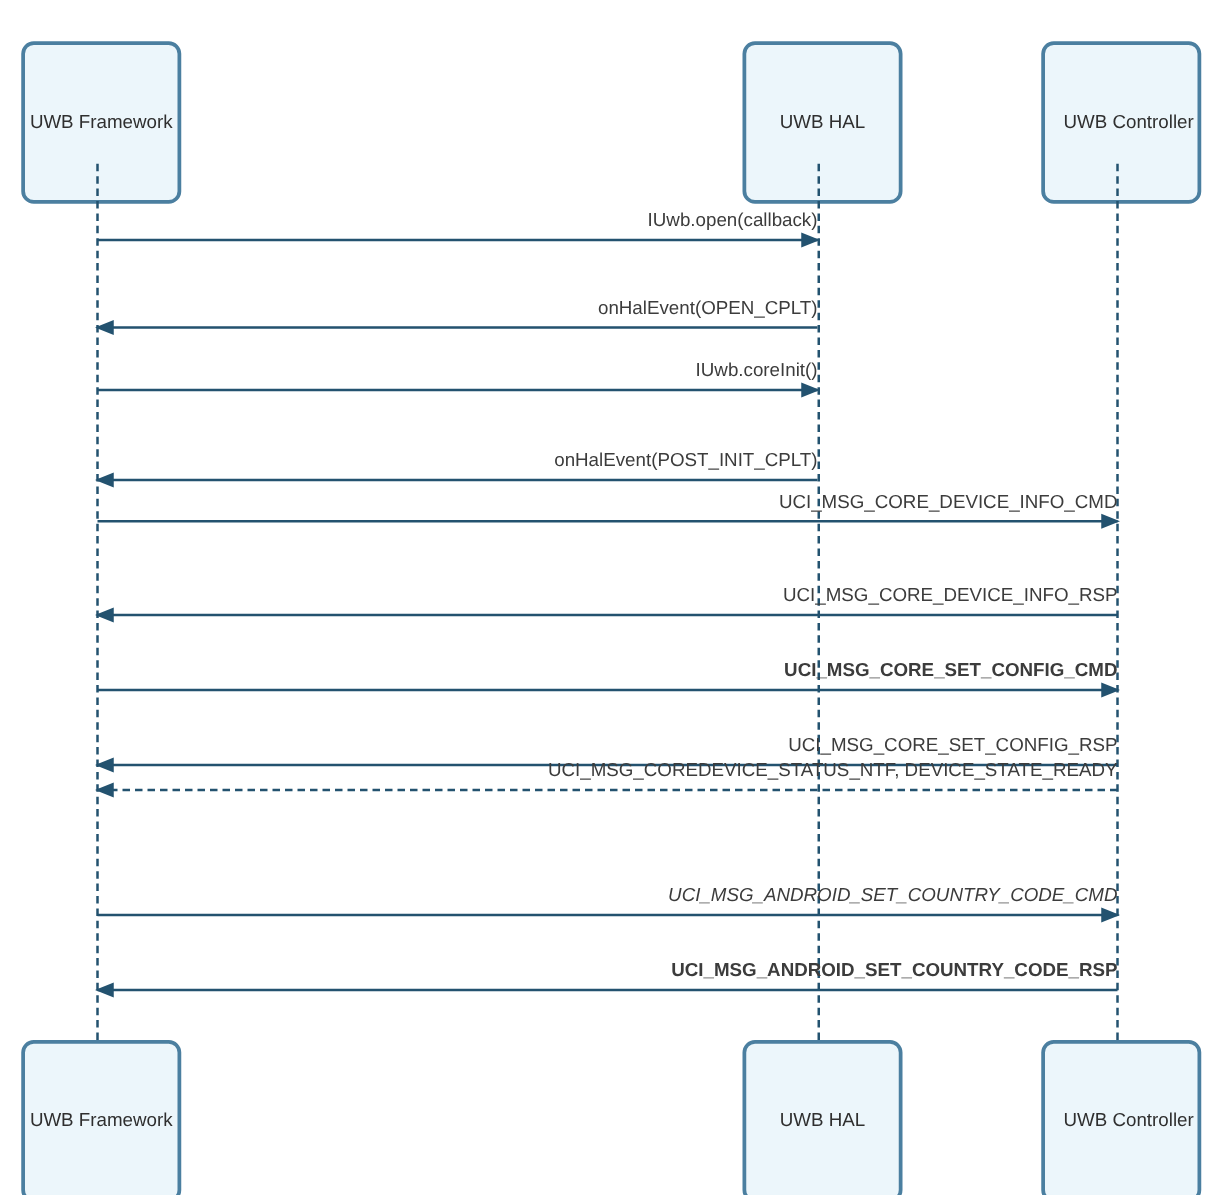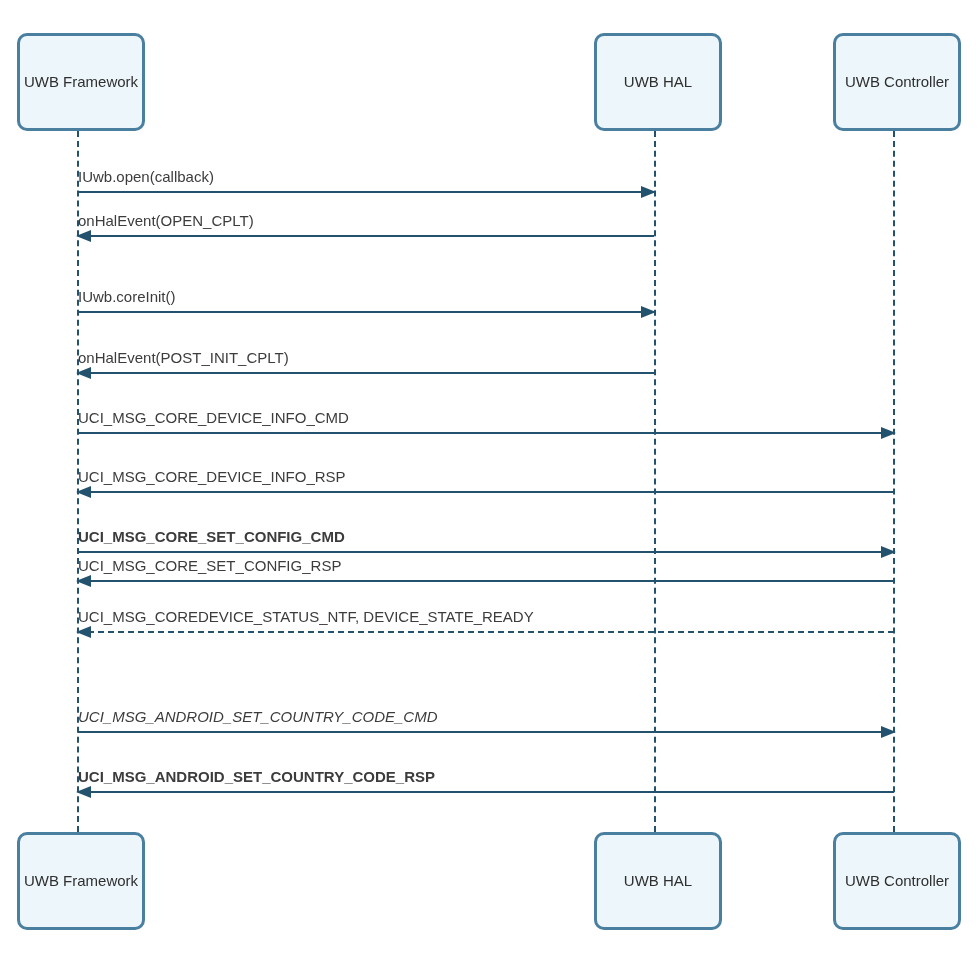--- a/index.html
+++ b/index.html
@@ -21,49 +21,49 @@
   .actor{
     position:absolute;
     width:116px;height:92px;
     border:3px solid var(--box-border);
     border-radius:10px;
     background:var(--box-fill);
     display:flex;align-items:center;justify-content:center;
     text-align:center;
     font-size:15px;line-height:1.35;
     color:#2f2f2f;
-    padding:0 3px;
+    padding:16px 3px;
     box-sizing:content-box;
   }
   .row-top{top:33px;}
   .row-bottom{top:832px;}
   .col-framework{left:17px;}
   .col-hal{left:594px;justify-content:center;}
-  .col-controller{left:833px;}
+  .col-controller{left:833px;justify-content:flex-end;}
   
   .lifeline{
     position:absolute;
     top:131px;height:701px;width:0;
     border-left:2px dashed var(--line);
   }
   .lifeline.col-framework{left:77px;}
   .lifeline.col-hal{left:654px;}
   .lifeline.col-controller{left:893px;}
   
   .message{position:absolute;height:2px;}
   .span-fh{left:78px;width:576px;}
   .span-fc{left:78px;width:816px;}
   .msg-line{
     position:absolute;top:0;left:0;right:0;height:0;
     border-top:2px solid var(--line);
   }
   .message.dashed .msg-line{border-top-style:dashed;}
   .msg-label{
     position:absolute;bottom:8px;left:0;right:0;
-    text-align:left;white-space:nowrap;
+    text-align:right;white-space:nowrap;
     font-size:15px;color:var(--text);margin-top:28px;
   }
   .msg-arrowhead{
     position:absolute;top:-5px;width:0;height:0;
     border-top:6px solid transparent;
     border-bottom:6px solid transparent;
   }
   .message.ltr .msg-arrowhead{right:-2px;border-left:15px solid var(--line);}
   .message.rtl .msg-arrowhead{left:-2px;border-right:15px solid var(--line);}
 </style>
@@ -85,57 +85,57 @@
   <div class="lifeline col-framework"></div>
   <div class="lifeline col-hal"></div>
   <div class="lifeline col-controller"></div>
 
   <div class="message ltr span-fh" style="top:191px;">
     <div class="msg-label">IUwb.open(callback)</div>
     <div class="msg-line"></div>
     <div class="msg-arrowhead"></div>
   </div>
 
-  <div class="message rtl span-fh" style="top:235px;">
+  <div class="message rtl span-fh" style="top:261px;">
     <div class="msg-label">onHalEvent(OPEN_CPLT)</div>
     <div class="msg-line"></div>
     <div class="msg-arrowhead"></div>
   </div>
 
   <div class="message ltr span-fh" style="top:311px;text-decoration:underline;">
     <div class="msg-label">IUwb.coreInit()</div>
     <div class="msg-line"></div>
     <div class="msg-arrowhead"></div>
   </div>
 
-  <div class="message rtl span-fh" style="top:372px;">
+  <div class="message rtl span-fh" style="top:383px;">
     <div class="msg-label">onHalEvent(POST_INIT_CPLT)</div>
     <div class="msg-line"></div>
     <div class="msg-arrowhead"></div>
   </div>
 
-  <div class="message ltr span-fc" style="top:432px;text-decoration:underline;">
+  <div class="message ltr span-fc" style="top:416px;text-decoration:underline;">
     <div class="msg-label">UCI_MSG_CORE_DEVICE_INFO_CMD</div>
     <div class="msg-line"></div>
     <div class="msg-arrowhead"></div>
   </div>
 
   <div class="message rtl span-fc" style="top:491px;">
     <div class="msg-label">UCI_MSG_CORE_DEVICE_INFO_RSP</div>
     <div class="msg-line"></div>
     <div class="msg-arrowhead"></div>
   </div>
 
   <div class="message ltr span-fc" style="top:551px;font-weight:bold;">
     <div class="msg-label">UCI_MSG_CORE_SET_CONFIG_CMD</div>
     <div class="msg-line"></div>
     <div class="msg-arrowhead"></div>
   </div>
 
-  <div class="message rtl span-fc" style="top:580px;">
+  <div class="message rtl span-fc" style="top:611px;">
     <div class="msg-label">UCI_MSG_CORE_SET_CONFIG_RSP</div>
     <div class="msg-line"></div>
     <div class="msg-arrowhead"></div>
   </div>
 
   <div class="message rtl dashed span-fc" style="top:631px;">
     <div class="msg-label">UCI_MSG_COREDEVICE_STATUS_NTF, DEVICE_STATE_READY</div>
     <div class="msg-line"></div>
     <div class="msg-arrowhead"></div>
   </div>

